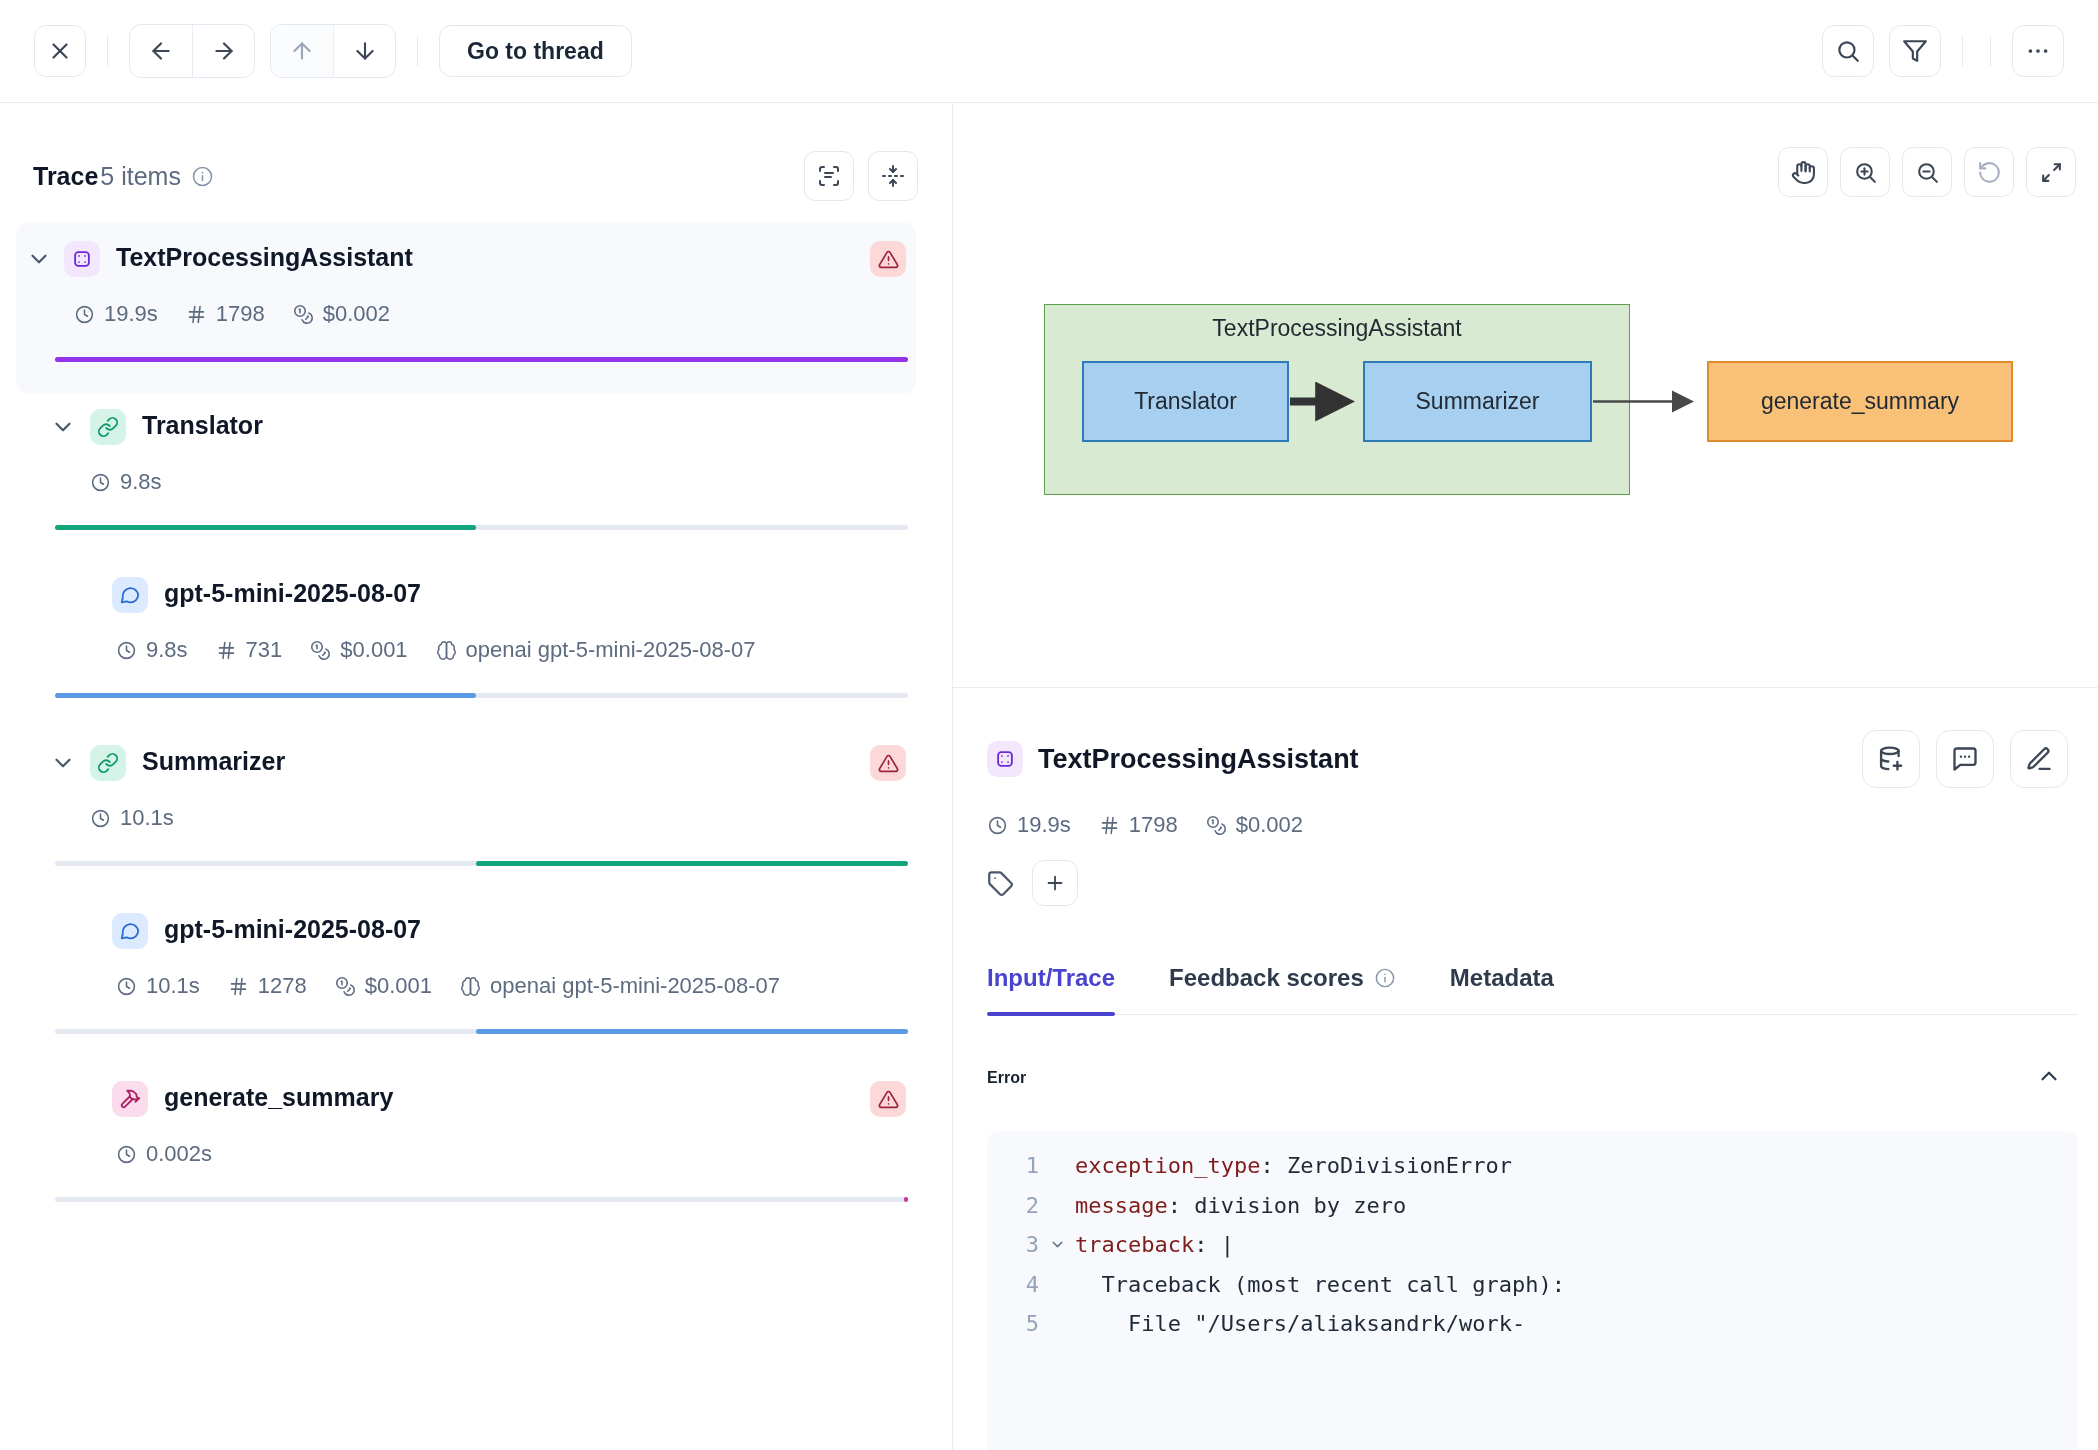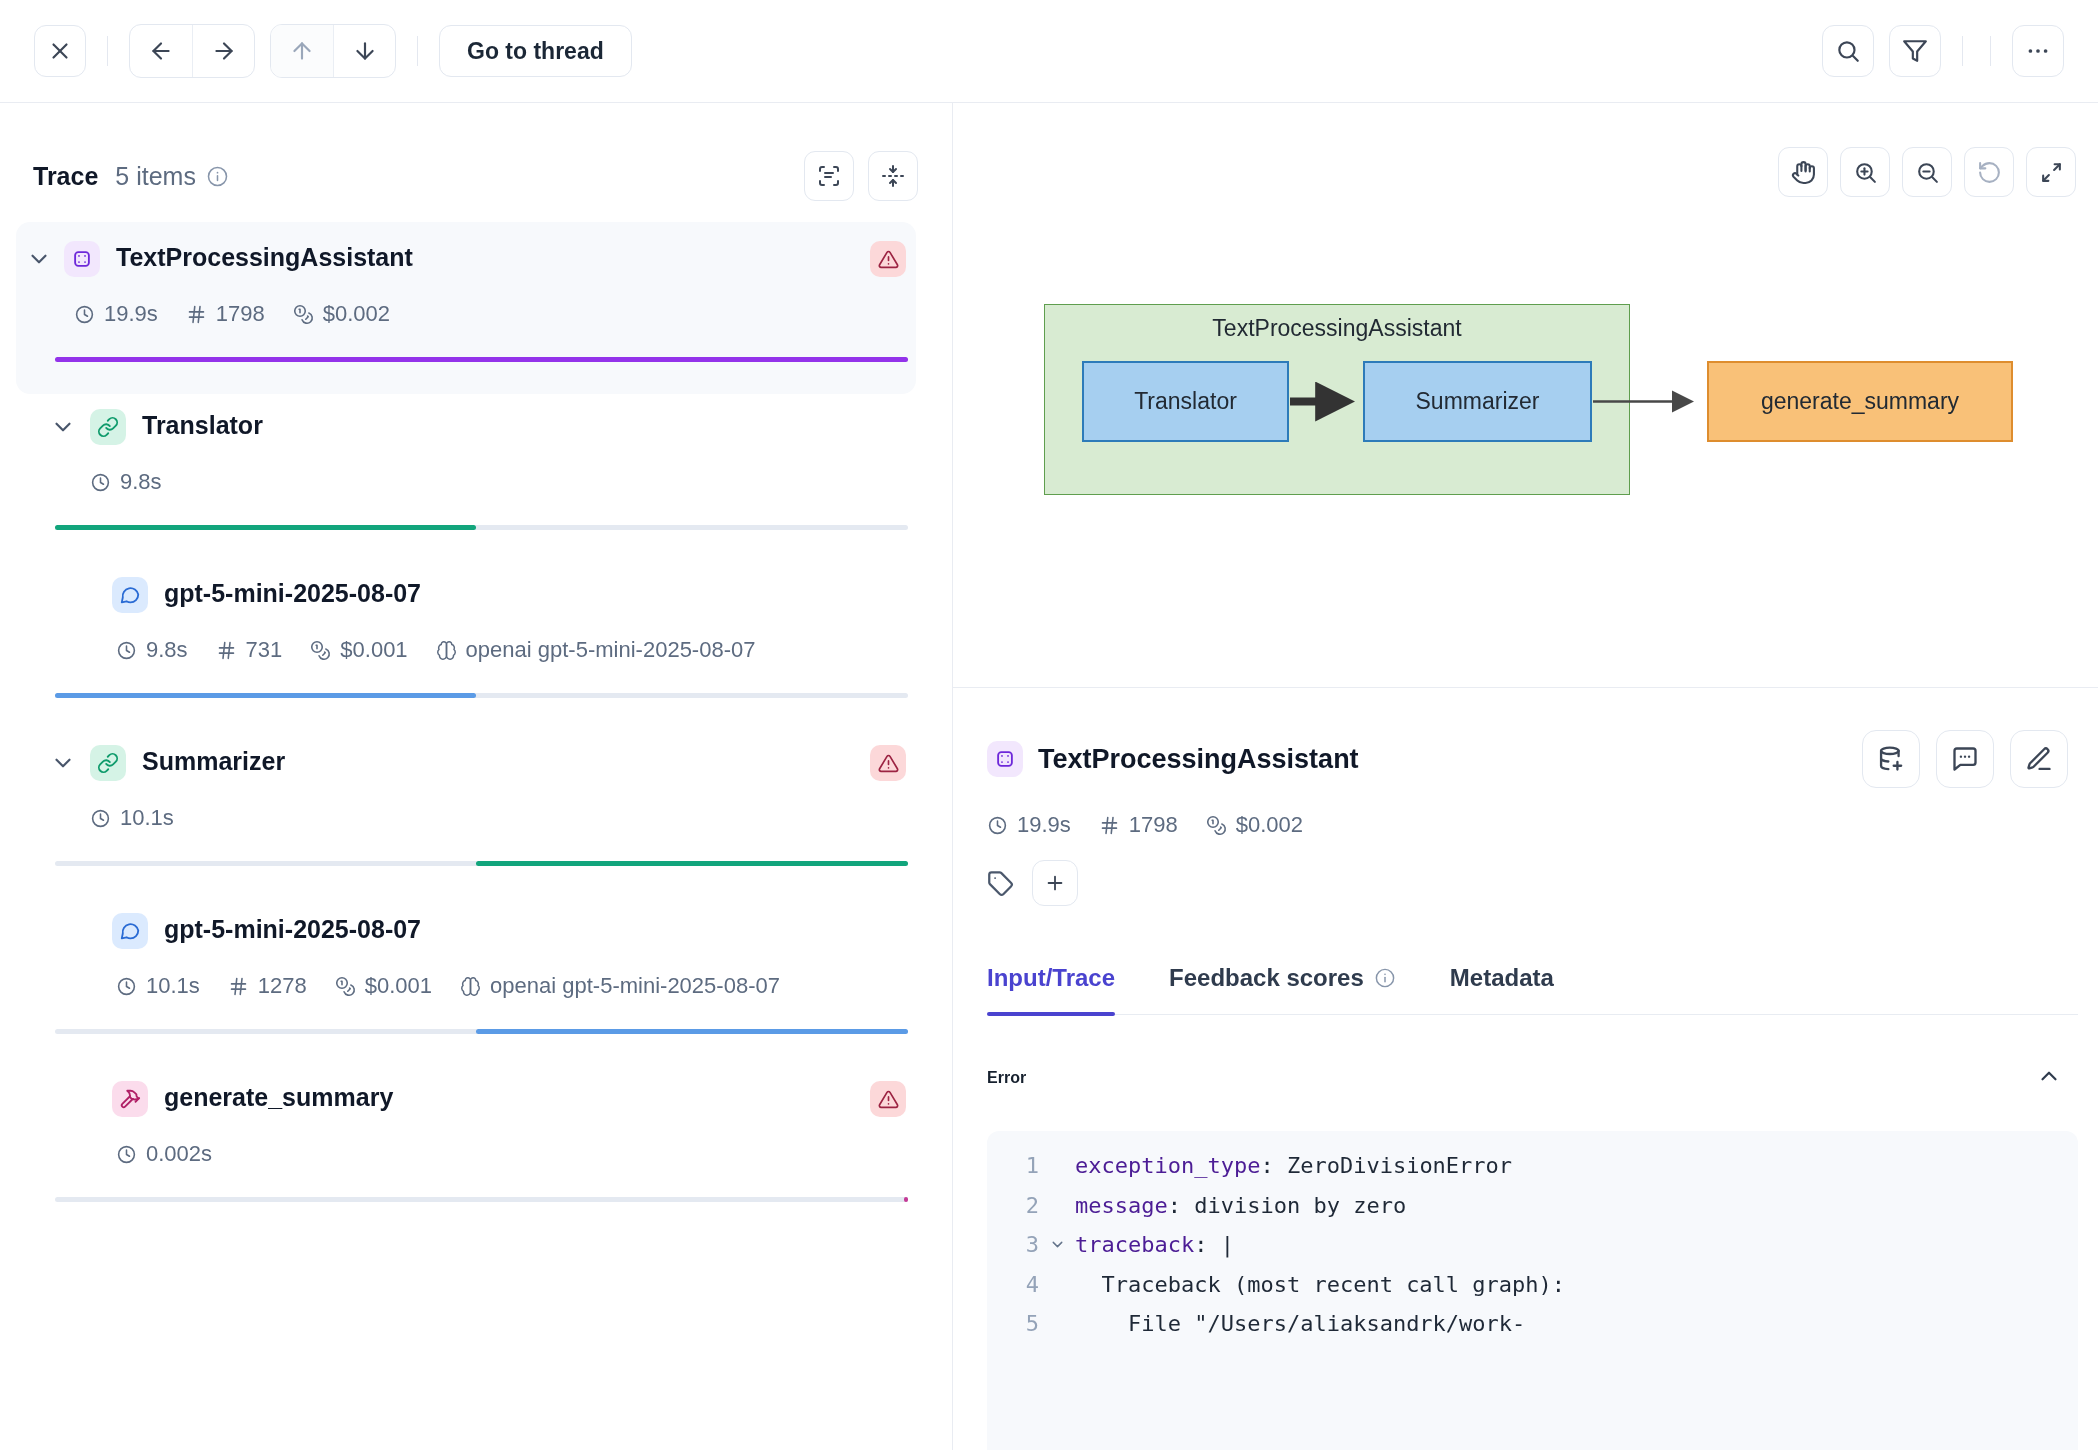--- a/index.html
+++ b/index.html
@@ -27,21 +27,21 @@
                     color:#4a43cf; font-size:23px; font-weight:600; display:flex; gap:13px; align-items:center; cursor:pointer; }
   .hide-graph-btn svg { width:27px; height:27px; }
   .spacer { flex:1; }
 
   
   .main { display:flex; height:1347px; }
   .left-panel { width:953px; flex:none; border-right:1px solid #e9ecf2; position:relative; }
 
   .panel-head { display:flex; align-items:center; margin:48px 34px 0 33px; }
   .panel-title { font-size:25px; font-weight:700; color:#101828; }
-  .panel-count { font-size:25px; color:#5d6b80; margin-left:17px; }
+  .panel-count { font-size:25px; color:#5d6b80; margin-left:2px; }
   .panel-head .info { margin-left:10px; color:#8795aa; }
   .panel-head .info svg { width:23px; height:23px; }
   .panel-head-actions { margin-left:auto; display:flex; gap:14px; }
   .panel-head-actions .icon-btn { height:50px; min-width:50px; border-radius:11px; }
   .panel-head-actions .icon-btn svg { width:24px; height:24px; }
 
   .rows { margin-top:28px; position:relative; }
   .trace-row { position:relative; height:168px; cursor:pointer; }
   .trace-row .selbg { position:absolute; left:16px; right:36px; top:-7px; bottom:3px; background:#f7f9fc; border-radius:14px; }
   .trace-row .caret { position:absolute; top:17px; width:26px; height:26px; color:#49566b; cursor:pointer; }
@@ -121,21 +121,21 @@
   .code-lang { font-size:24px; font-weight:500; color:#16202e; display:flex; align-items:center; gap:11px; cursor:pointer; }
   .code-lang .lang-caret { color:#8795aa; } .code-lang .lang-caret svg { width:22px; height:22px; }
   .code-tools { margin-left:auto; display:flex; gap:36px; color:#2f3b4d; }
   .code-tools .t { cursor:pointer; } .code-tools svg { width:26px; height:26px; }
   .code-body { padding:15px 0 0 12px; font-family:"DejaVu Sans Mono", monospace; font-size:22px; line-height:39.5px; color:#1f2937; }
   .cl { display:flex; align-items:flex-start; }
   .cl .ln { width:40px; text-align:right; color:#94a3b8; flex:none; }
   .cl .cc { width:36px; height:39.5px; display:flex; align-items:center; justify-content:center; color:#64748b; flex:none; }
   .cl .cc svg { width:17px; height:17px; }
   .cl .ct { white-space:pre; }
-  .ct .k { color:#4c1d95; }
+  .ct .k { color:#7f1d1d; }
 </style>
 </head>
 <body>
 
 <div class="topbar">
   <div class="icon-btn">
       <span style="display: inline-flex;">
         <svg viewBox="0 0 24 24" fill="none" stroke="currentColor" stroke-width="2" stroke-linecap="round" stroke-linejoin="round">
           <path d="M18 6 6 18"></path>
           <path d="m6 6 12 12"></path>

